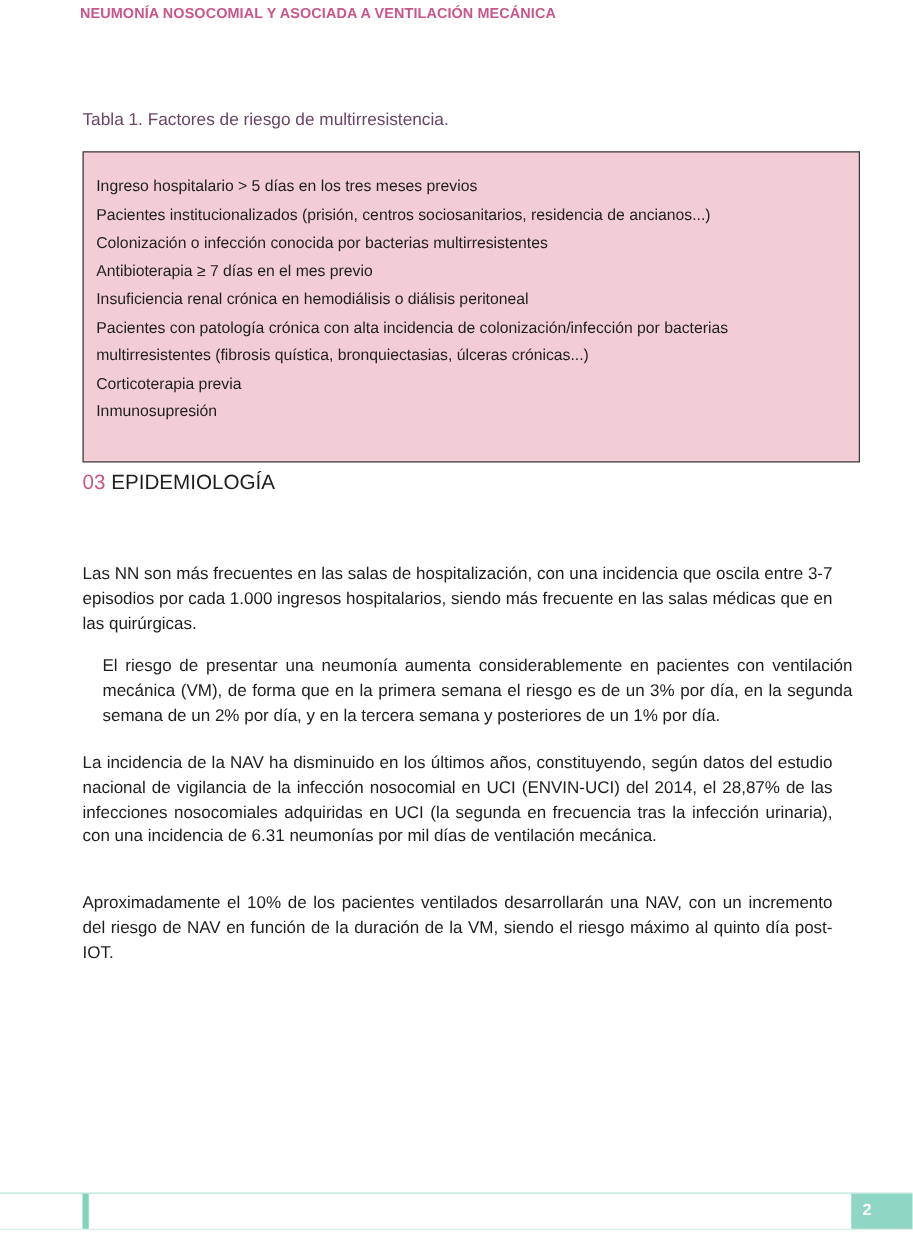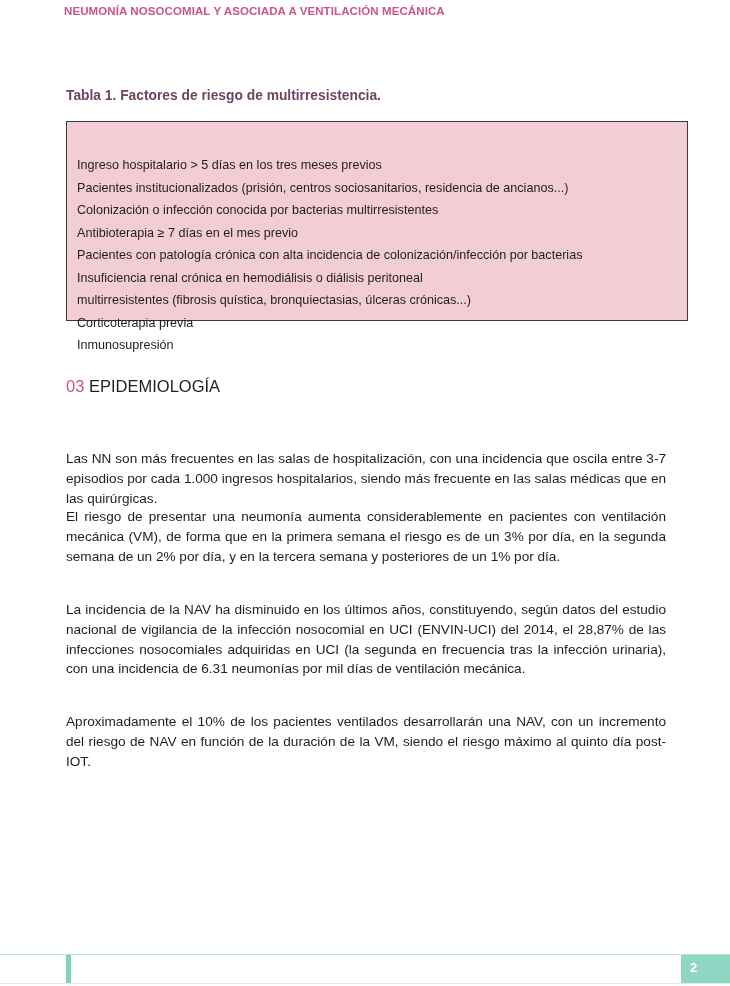--- a/index.html
+++ b/index.html
@@ -25,32 +25,31 @@
       letter-spacing: 0.1px;
       white-space: nowrap;
     }
     .table-caption {
       position: absolute;
       left: 66px;
       top: 88px;
       font-size: 13.8px;
       color: #6b4563;
       white-space: nowrap;
-      font-weight: bold;
     }
     .risk-box {
       position: absolute;
       left: 66px;
       top: 121px;
       width: 622px;
-      height: 200px;
+      height: 249px;
       background: #f3cdd6;
       border: 1.5px solid #3d3a3c;
       box-sizing: border-box;
-      padding: 32px 0 0 10px;
+      padding: 16px 0 0 10px;
     }
     .risk-item {
       font-size: 12.6px;
       line-height: 22.5px;
       color: #1e1e1e;
       white-space: nowrap;
     }
     .section-heading {
       position: absolute;
       left: 66px;
@@ -129,34 +128,34 @@
 
 <div class="running-header">NEUMONÍA NOSOCOMIAL Y ASOCIADA A VENTILACIÓN MECÁNICA</div>
 
 <div class="table-caption">Tabla 1. Factores de riesgo de multirresistencia.</div>
 
 <div class="risk-box">
   <div class="risk-item">Ingreso hospitalario &gt; 5 días en los tres meses previos</div>
   <div class="risk-item">Pacientes institucionalizados (prisión, centros sociosanitarios, residencia de ancianos...)</div>
   <div class="risk-item">Colonización o infección conocida por bacterias multirresistentes</div>
   <div class="risk-item">Antibioterapia ≥ 7 días en el mes previo</div>
+  <div class="risk-item">Insuficiencia renal crónica en hemodiálisis o diálisis peritoneal</div>
   <div class="risk-item">Pacientes con patología crónica con alta incidencia de colonización/infección por bacterias</div>
-  <div class="risk-item">Insuficiencia renal crónica en hemodiálisis o diálisis peritoneal</div>
   <div class="risk-item">multirresistentes (fibrosis quística, bronquiectasias, úlceras crónicas...)</div>
   <div class="risk-item">Corticoterapia previa</div>
   <div class="risk-item">Inmunosupresión</div>
 </div>
 
 <div class="section-heading">
   <span class="section-number">03</span>
   <span>EPIDEMIOLOGÍA</span>
 </div>
 
 <p class="body-text p1" style="margin:0">Las NN son más frecuentes en las salas de hospitalización, con una incidencia que oscila entre 3-7 episodios por cada 1.000 ingresos hospitalarios, siendo más frecuente en las salas médicas que en las quirúrgicas.</p>
-<p class="body-text p2" style="margin:0">El riesgo de presentar una neumonía aumenta considerablemente en pacientes con ventilación mecánica (VM), de forma que en la primera semana el riesgo es de un 3% por día, en la segunda semana de un 2% por día, y en la tercera semana y posteriores de un 1% por día.</p>
+<p class="body-text p2" style="margin:16px">El riesgo de presentar una neumonía aumenta considerablemente en pacientes con ventilación mecánica (VM), de forma que en la primera semana el riesgo es de un 3% por día, en la segunda semana de un 2% por día, y en la tercera semana y posteriores de un 1% por día.</p>
 <p class="body-text p3" style="margin:0">La incidencia de la NAV ha disminuido en los últimos años, constituyendo, según datos del estudio nacional de vigilancia de la infección nosocomial en UCI (ENVIN-UCI) del 2014, el 28,87% de las infecciones nosocomiales adquiridas en UCI (la segunda en frecuencia tras la infección urinaria), con una incidencia de 6.31 neumonías por mil días de ventilación mecánica.</p>
 <p class="body-text p4" style="margin:0">Aproximadamente el 10% de los pacientes ventilados desarrollarán una NAV, con un incremento del riesgo de NAV en función de la duración de la VM, siendo el riesgo máximo al quinto día post-IOT.</p>
 
 <div class="footer-line"></div>
 <div class="footer-line-bottom"></div>
 <div class="footer-bar"></div>
 <div class="footer-text">
 </div>
 <div class="page-box">2</div>
 

